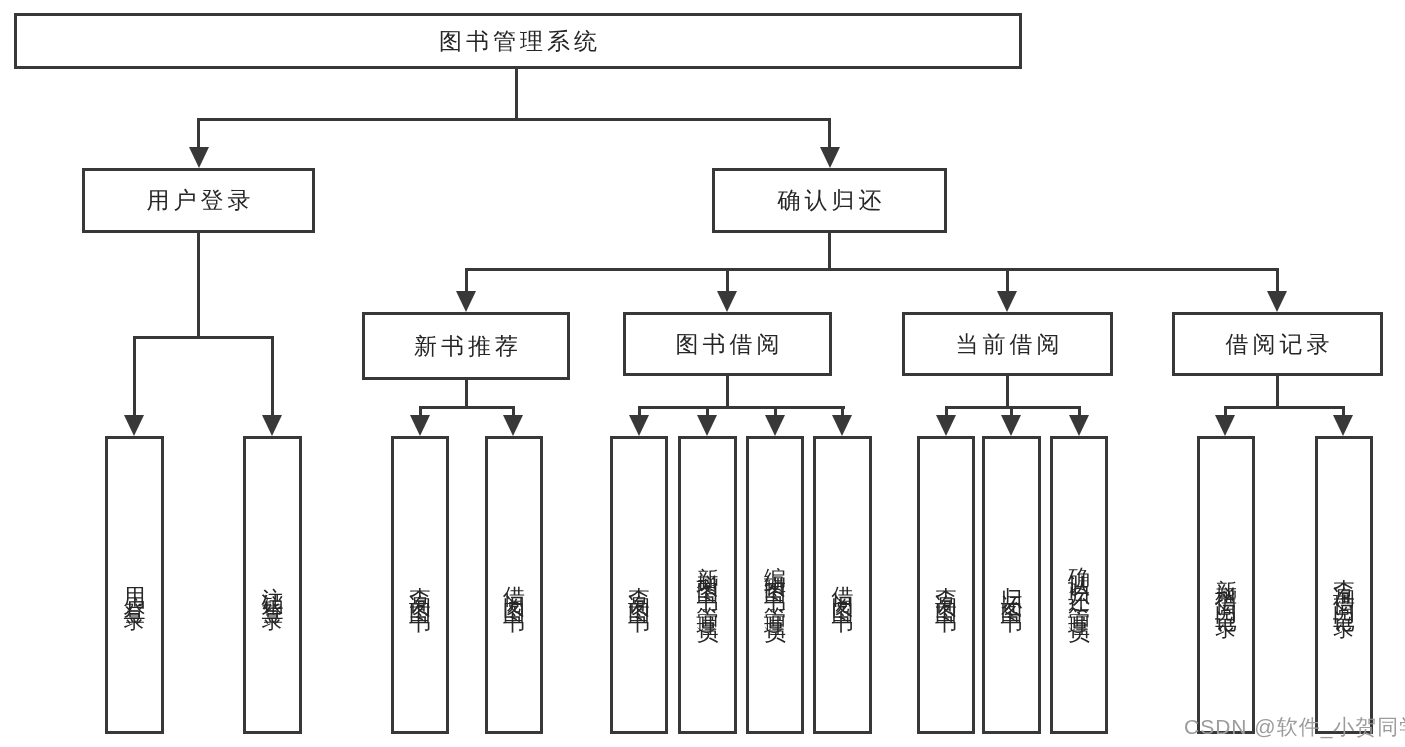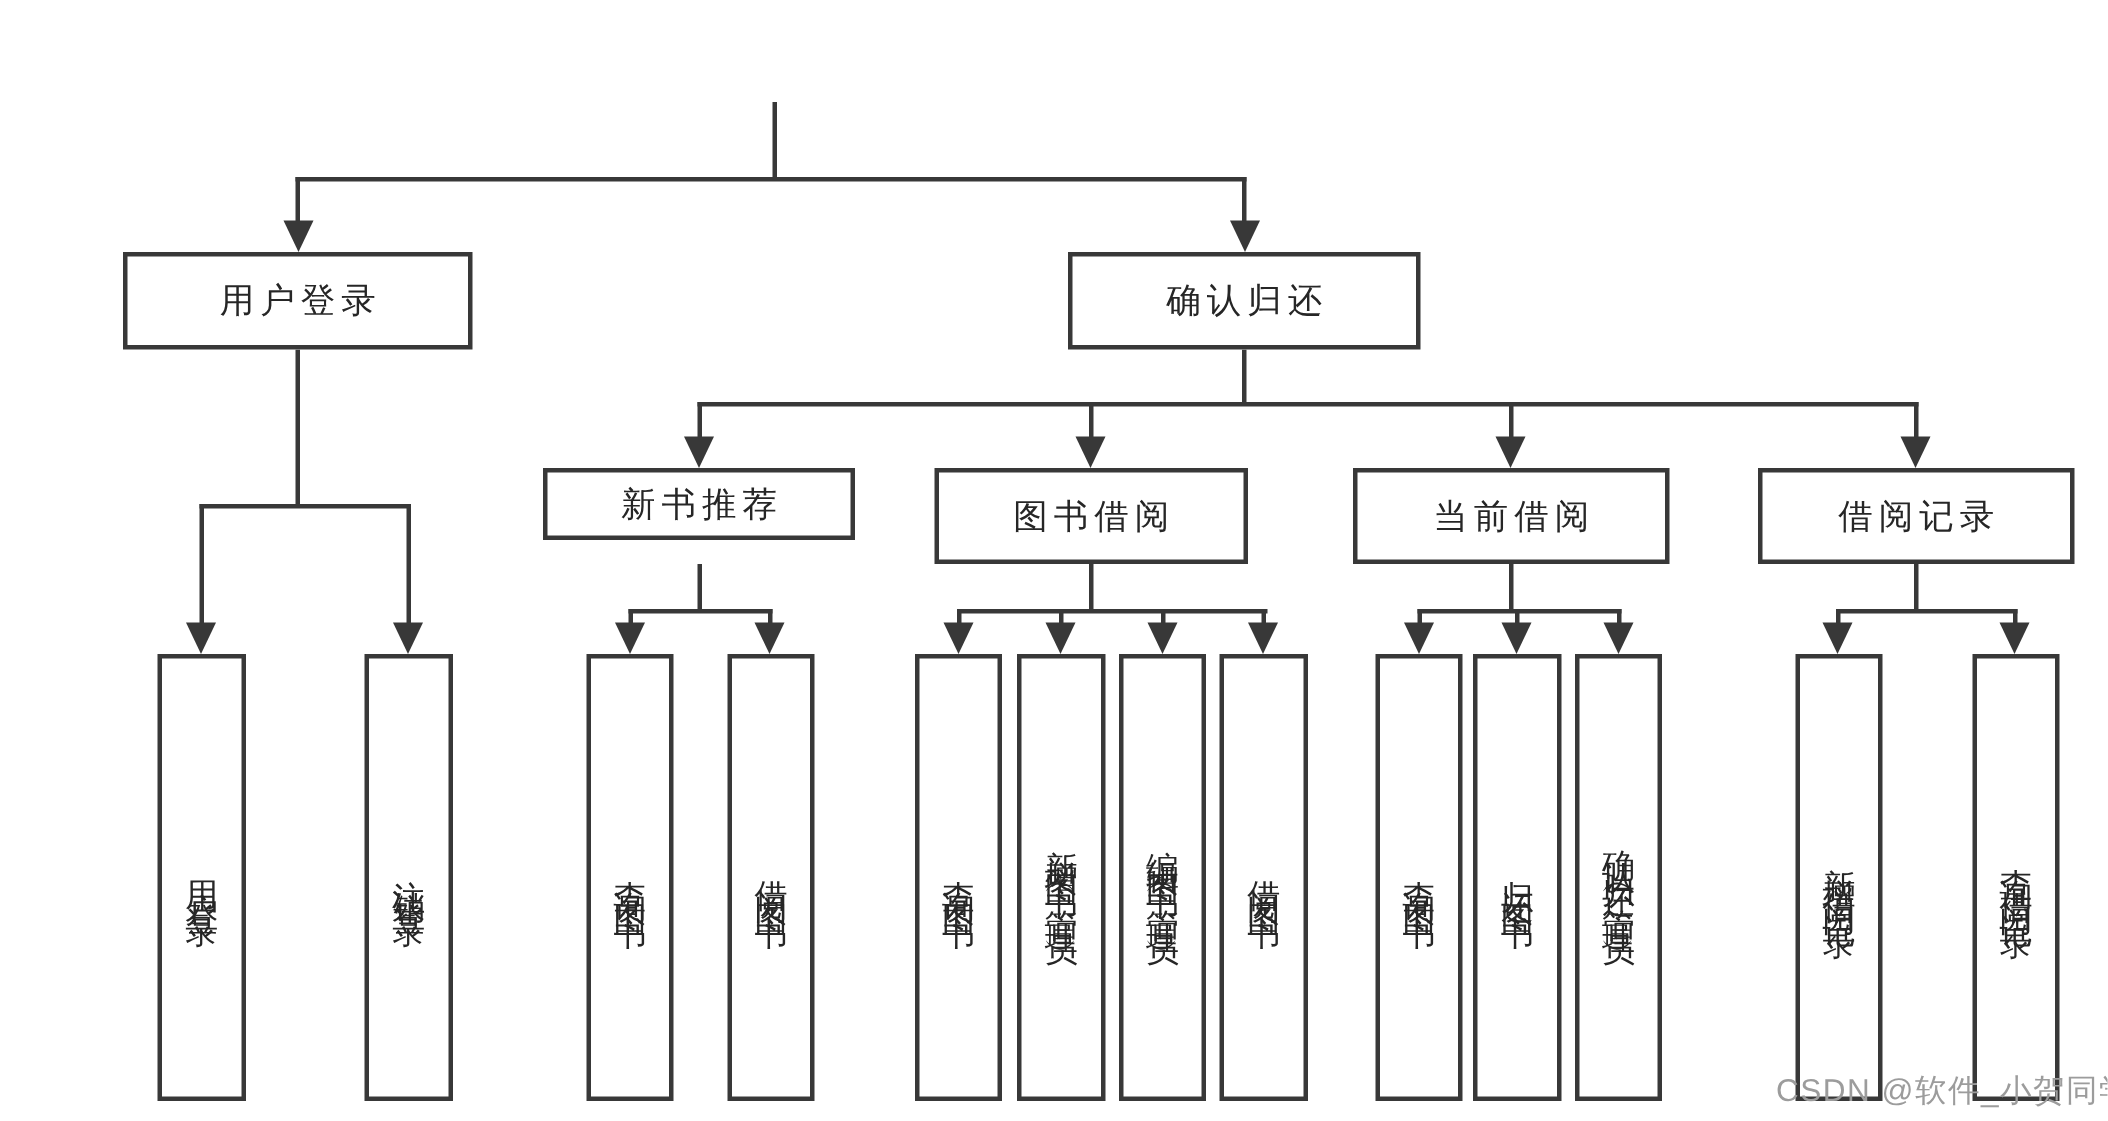--- a/index.html
+++ b/index.html
@@ -58,20 +58,23 @@
     color: var(--watermark);
     z-index: 5;
     white-space: nowrap;
   }
 </style>
 </head>
 <body>
 
 <div class="canvas">
 
+  <div class="box h" style="left:14px;top:13px;width:1008px;height:56px">
+    <span class="lbl">图书管理系统</span>
+  </div>
 
   <div class="seg" style="left:515px;top:68px;width:3px;height:52px"></div>
   <div class="seg" style="left:197px;top:118px;width:634px;height:3px"></div>
   <div class="seg" style="left:197px;top:118px;width:3px;height:34px"></div>
   <div class="arrow" style="left:189px;top:147px"></div>
   <div class="seg" style="left:828px;top:118px;width:3px;height:34px"></div>
   <div class="arrow" style="left:820px;top:147px"></div>
 
   <div class="box h" style="left:82px;top:168px;width:233px;height:65px">
     <span class="lbl">用户登录</span>
@@ -91,21 +94,21 @@
   <div class="seg" style="left:465px;top:268px;width:814px;height:3px"></div>
   <div class="seg" style="left:465px;top:268px;width:3px;height:26px"></div>
   <div class="arrow" style="left:456px;top:291px"></div>
   <div class="seg" style="left:726px;top:268px;width:3px;height:26px"></div>
   <div class="arrow" style="left:717px;top:291px"></div>
   <div class="seg" style="left:1006px;top:268px;width:3px;height:26px"></div>
   <div class="arrow" style="left:997px;top:291px"></div>
   <div class="seg" style="left:1276px;top:268px;width:3px;height:26px"></div>
   <div class="arrow" style="left:1267px;top:291px"></div>
 
-  <div class="box h" style="left:362px;top:312px;width:208px;height:48px">
+  <div class="box h" style="left:362px;top:312px;width:208px;height:68px">
     <span class="lbl">新书推荐</span>
   </div>
   <div class="box h" style="left:902px;top:312px;width:211px;height:64px">
     <span class="lbl">当前借阅</span>
   </div>
   <div class="box h" style="left:623px;top:312px;width:209px;height:64px">
     <span class="lbl">图书借阅</span>
   </div>
   <div class="box h" style="left:1172px;top:312px;width:211px;height:64px">
     <span class="lbl">借阅记录</span>

